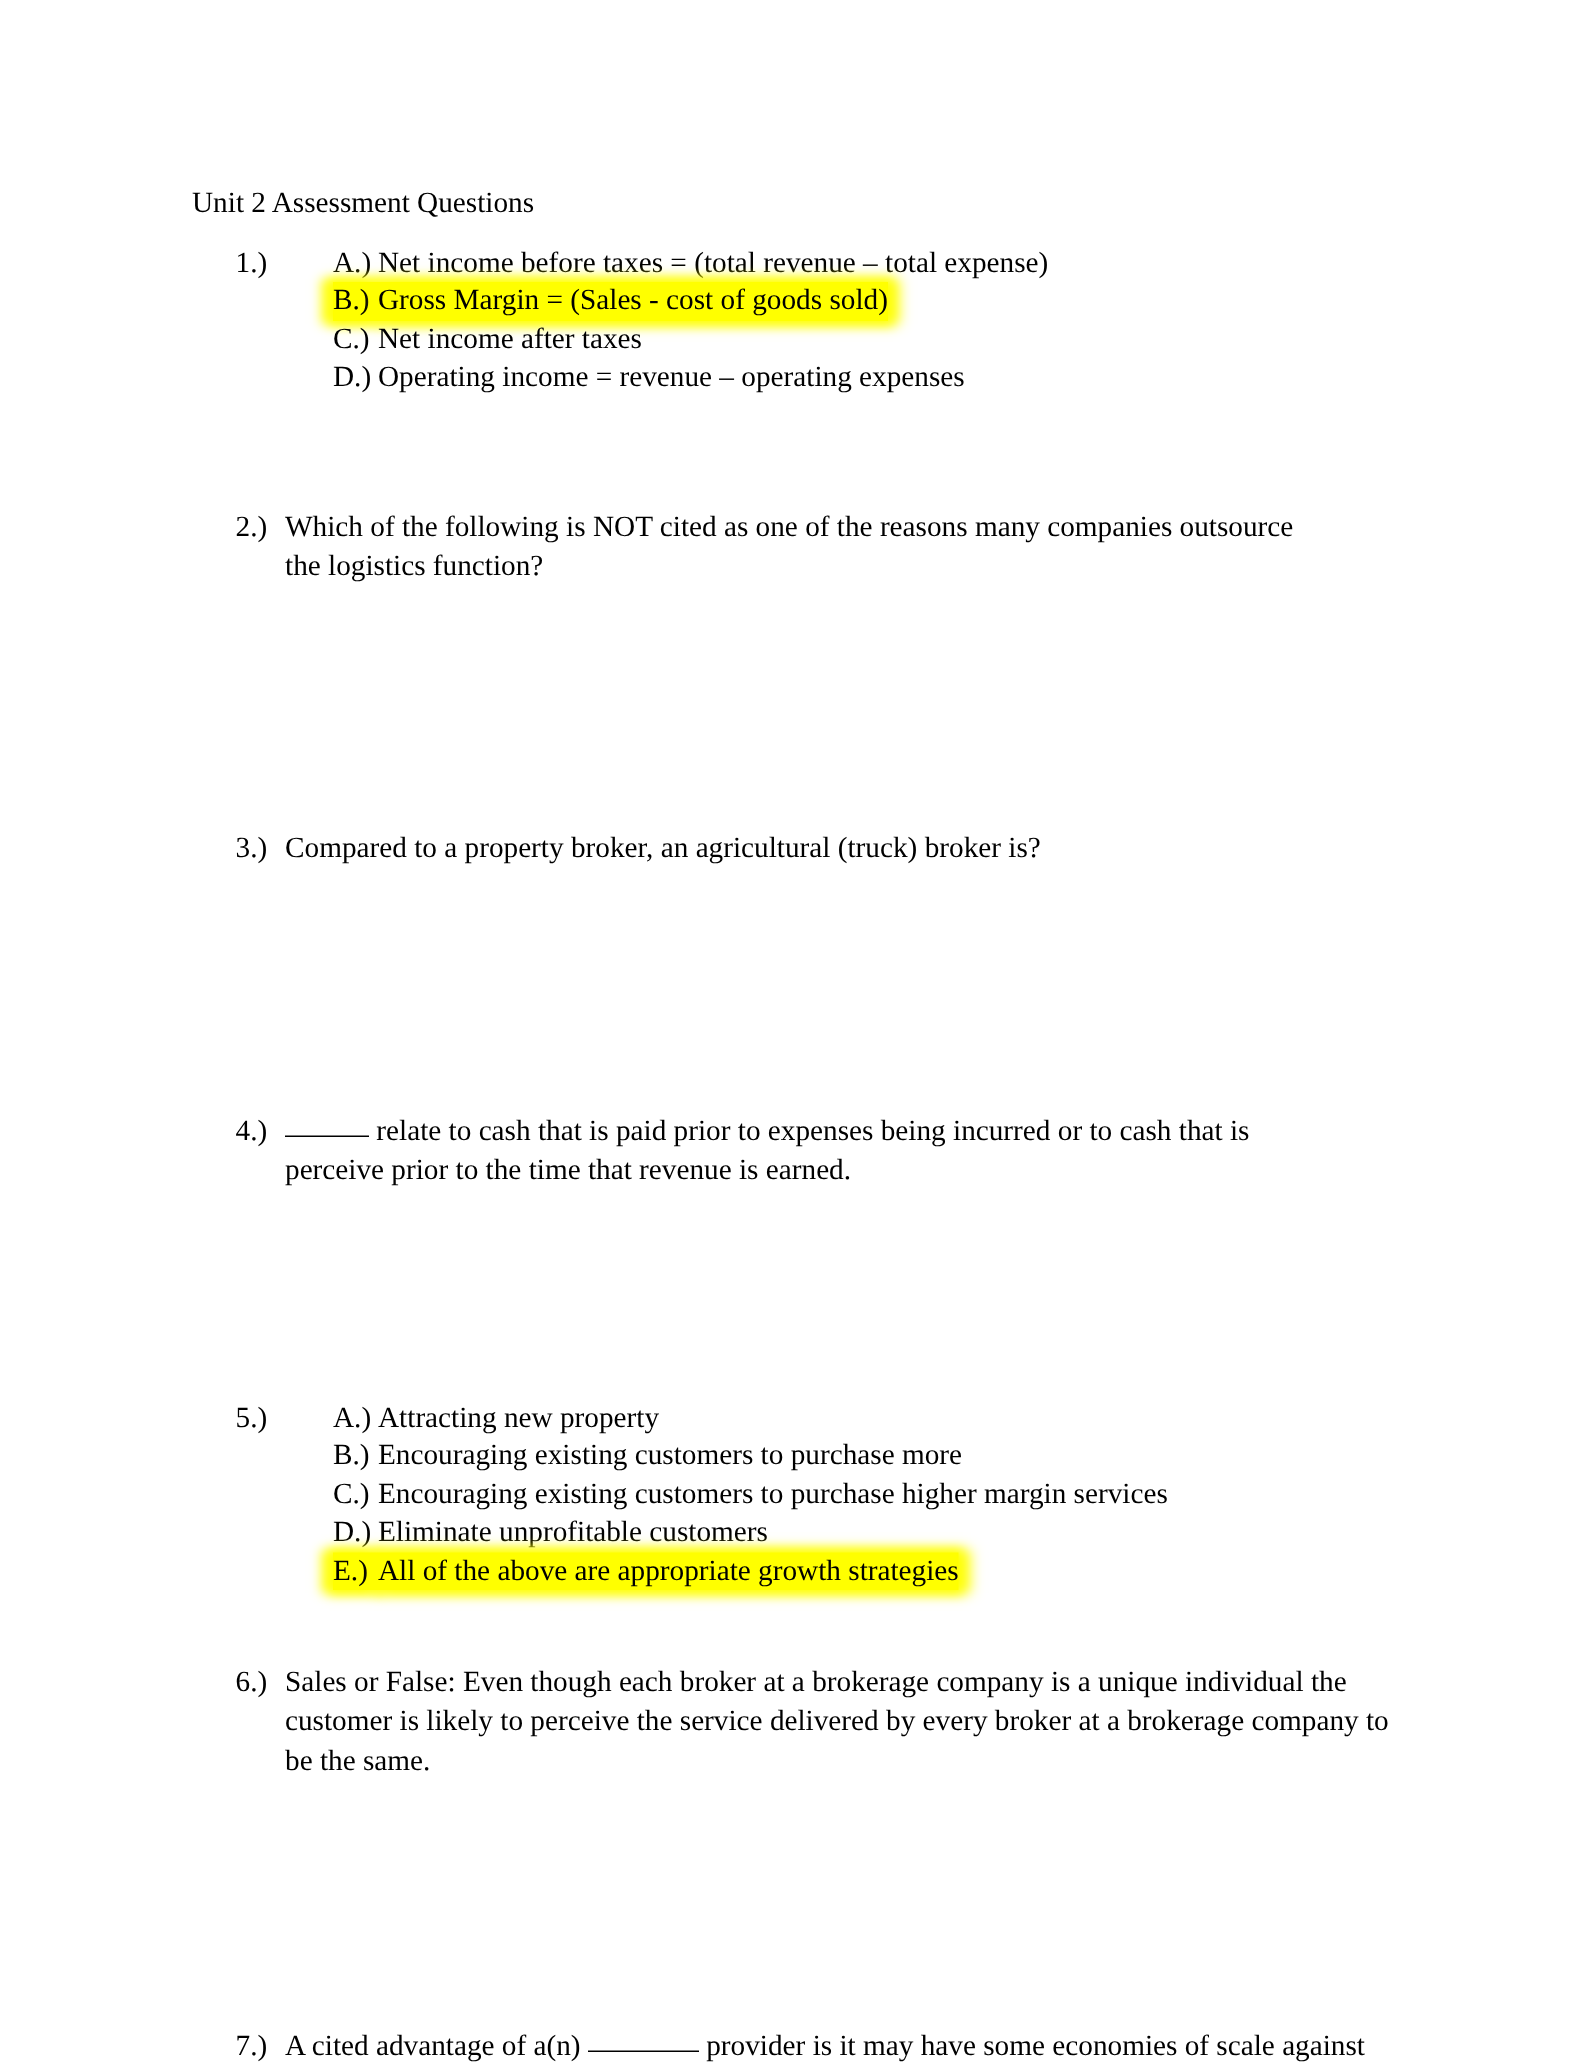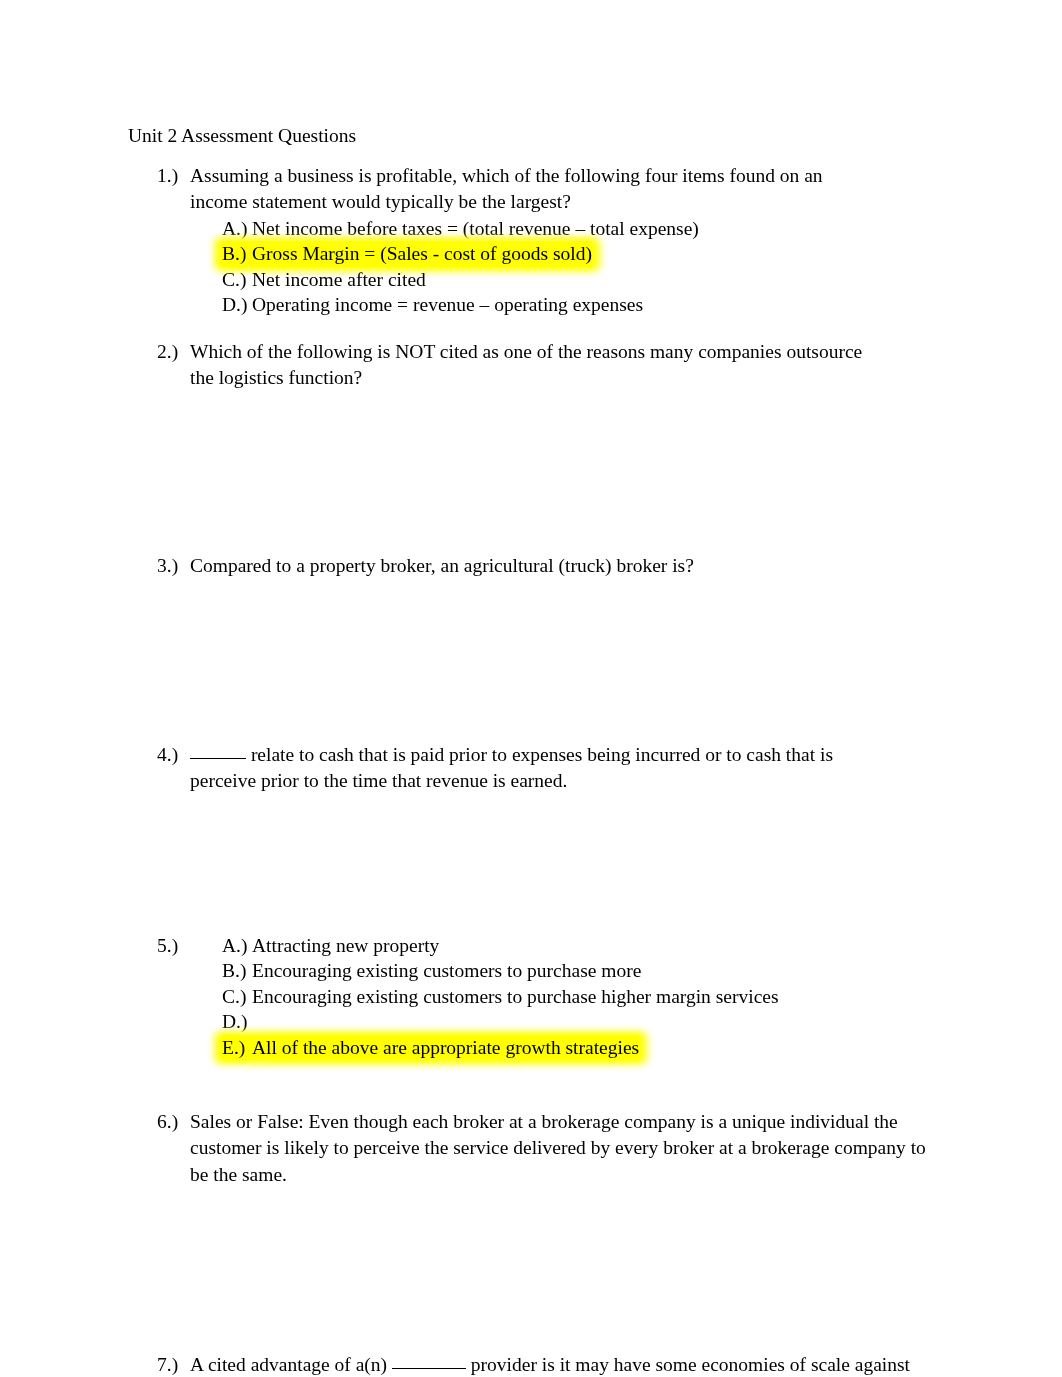--- a/index.html
+++ b/index.html
@@ -116,33 +116,32 @@
 </head>
 <body>
 
 <div class="page">
 
   <div class="doc-title">Unit 2 Assessment Questions</div>
 
   <div class="question" id="q1">
     <div class="q-num">1.)</div>
     <div class="q-body">
-      <p class="q-stem">Assuming a business is profitable, which of the following four items found on an income statement would typically be the largest?</p>
       <ul class="options">
         <li class="option">
           <span class="opt-letter">A.)</span>
           <span class="opt-text">Net income before taxes = (total revenue – total expense)</span>
         </li>
         <li class="option highlight">
           <span class="opt-letter">B.)</span>
           <span class="opt-text">Gross Margin = (Sales - cost of goods sold)</span>
         </li>
         <li class="option">
           <span class="opt-letter">C.)</span>
-          <span class="opt-text">Net income after cited</span>
+          <span class="opt-text">Net income after taxes</span>
         </li>
         <li class="option">
           <span class="opt-letter">D.)</span>
           <span class="opt-text">Operating income = revenue – operating expenses</span>
         </li>
       </ul>
     </div>
   </div>
 
   <div class="question" id="q2">
@@ -177,20 +176,21 @@
         <li class="option">
           <span class="opt-letter">B.)</span>
           <span class="opt-text">Encouraging existing customers to purchase more</span>
         </li>
         <li class="option">
           <span class="opt-letter">C.)</span>
           <span class="opt-text">Encouraging existing customers to purchase higher margin services</span>
         </li>
         <li class="option">
           <span class="opt-letter">D.)</span>
+          <span class="opt-text">Eliminate unprofitable customers</span>
         </li>
         <li class="option highlight">
           <span class="opt-letter">E.)</span>
           <span class="opt-text">All of the above are appropriate growth strategies</span>
         </li>
       </ul>
     </div>
   </div>
 
   <div class="question" id="q6">

